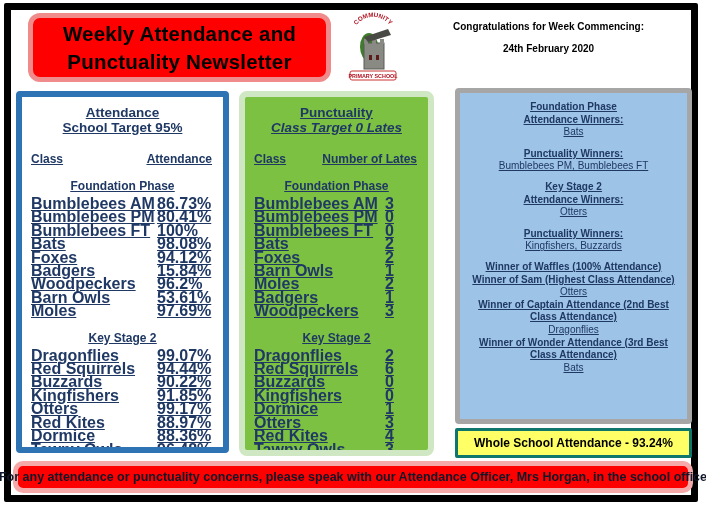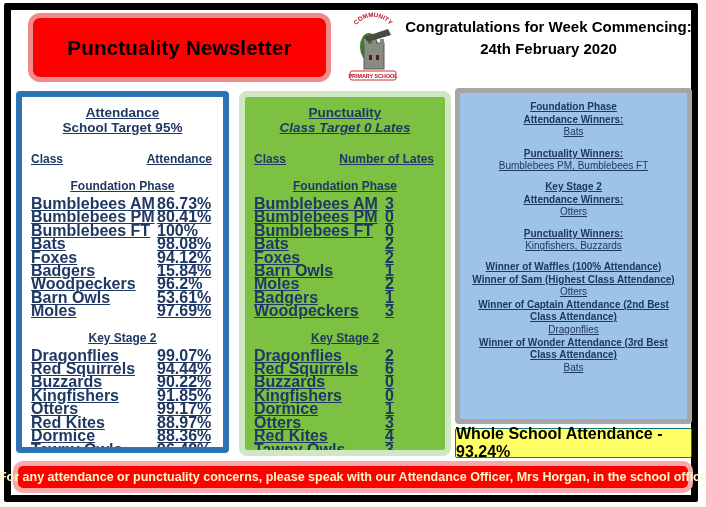--- a/index.html
+++ b/index.html
@@ -10,28 +10,28 @@
   .frame{position:absolute;left:4px;top:3px;width:694px;height:499px;
     border:7px solid #000;box-sizing:border-box;border-radius:2px;}
   .abs{position:absolute;box-sizing:border-box;}
 
   
   .title-box{left:28px;top:13px;width:303px;height:69px;background:#fe0000;
     border:5px solid #f08b8b;border-radius:12px;color:#000;font-weight:bold;
     font-size:20.5px;text-align:center;display:flex;flex-direction:column;
     justify-content:center;line-height:28px;letter-spacing:.2px;}
   .congrats{left:405px;top:16px;width:287px;text-align:center;font-weight:bold;
-    font-size:15px;color:#000;line-height:22px;}
+    font-size:10px;color:#000;line-height:22px;}
   .logo{left:344px;top:11px;width:58px;height:72px;}
 
   
   .panel{overflow:hidden;text-decoration:underline;}
   .panel-white{left:16px;top:91px;width:213px;height:362px;background:#fff;
     border:6px solid #2e74b5;border-radius:4px;}
-  .panel-green{left:239px;top:91px;width:212px;height:365px;background:#7cc142;
+  .panel-green{left:239px;top:91px;width:195px;height:365px;background:#7cc142;
     border:6px solid #cfe7c2;border-radius:8px;}
   .panel-blue{left:455px;top:88px;width:237px;height:336px;background:#9dc3e6;
     border:5px solid #a6a6a6;border-radius:4px;}
   .inner{padding:5px 9px;}
 
   .p-title{text-align:center;font-size:13.5px;font-weight:bold;margin-top:3px;}
   .p-sub{text-align:center;font-size:13.5px;font-weight:bold;}
   .panel-green .p-sub{font-style:italic;}
   .cols-hdr{display:flex;justify-content:space-between;font-size:12px;
     font-weight:bold;margin-top:17px;padding-right:2px;}
@@ -50,33 +50,34 @@
   .wgroup{margin-top:0;}
   .wgroup + .wgroup{margin-top:9px;}
   .wgroups{margin-bottom:8px;}
   .wlabel{font-weight:bold;}
   .award{}
   .award .wlabel{font-weight:bold;}
   .wvalue:empty{display:none;}
 
   
   .yellow-box{left:455px;top:428px;width:237px;height:30px;background:#ffff66;
-    border:1px solid #0f766e;border-radius:2px;display:flex;align-items:center;
-    justify-content:center;font-weight:bold;font-size:16px;color:#000;}
+    border:3px solid #0f766e;border-radius:2px;display:flex;align-items:center;
+    justify-content:center;font-weight:bold;font-size:12px;color:#000;}
   .footer{left:13px;top:461px;width:680px;height:32px;background:#fe0000;
-    border:5px solid #f5a9a9;border-radius:10px;color:#fef9c3;font-weight:bold;
+    border:5px solid #f5a9a9;border-radius:10px;color:#0f172a;font-weight:bold;
     font-size:12.5px;display:flex;align-items:center;justify-content:center;
     white-space:nowrap;}
 </style>
 </head>
 <body>
 
 <div class="frame"></div>
 
 <div class="abs title-box">
+  <div>Weekly Attendance and</div>
   <div>Punctuality Newsletter</div>
 </div>
 
 <svg class="abs logo" viewBox="0 0 58 72">
   <defs>
       <path id="archPath" d="M 8 27 A 21 21 0 0 1 50 27"></path>
     </defs>
   <text font-size="6.2" font-weight="bold" fill="#b01020">
     <textPath href="#archPath" startOffset="50%" text-anchor="middle">COMMUNITY</textPath>
   </text>

